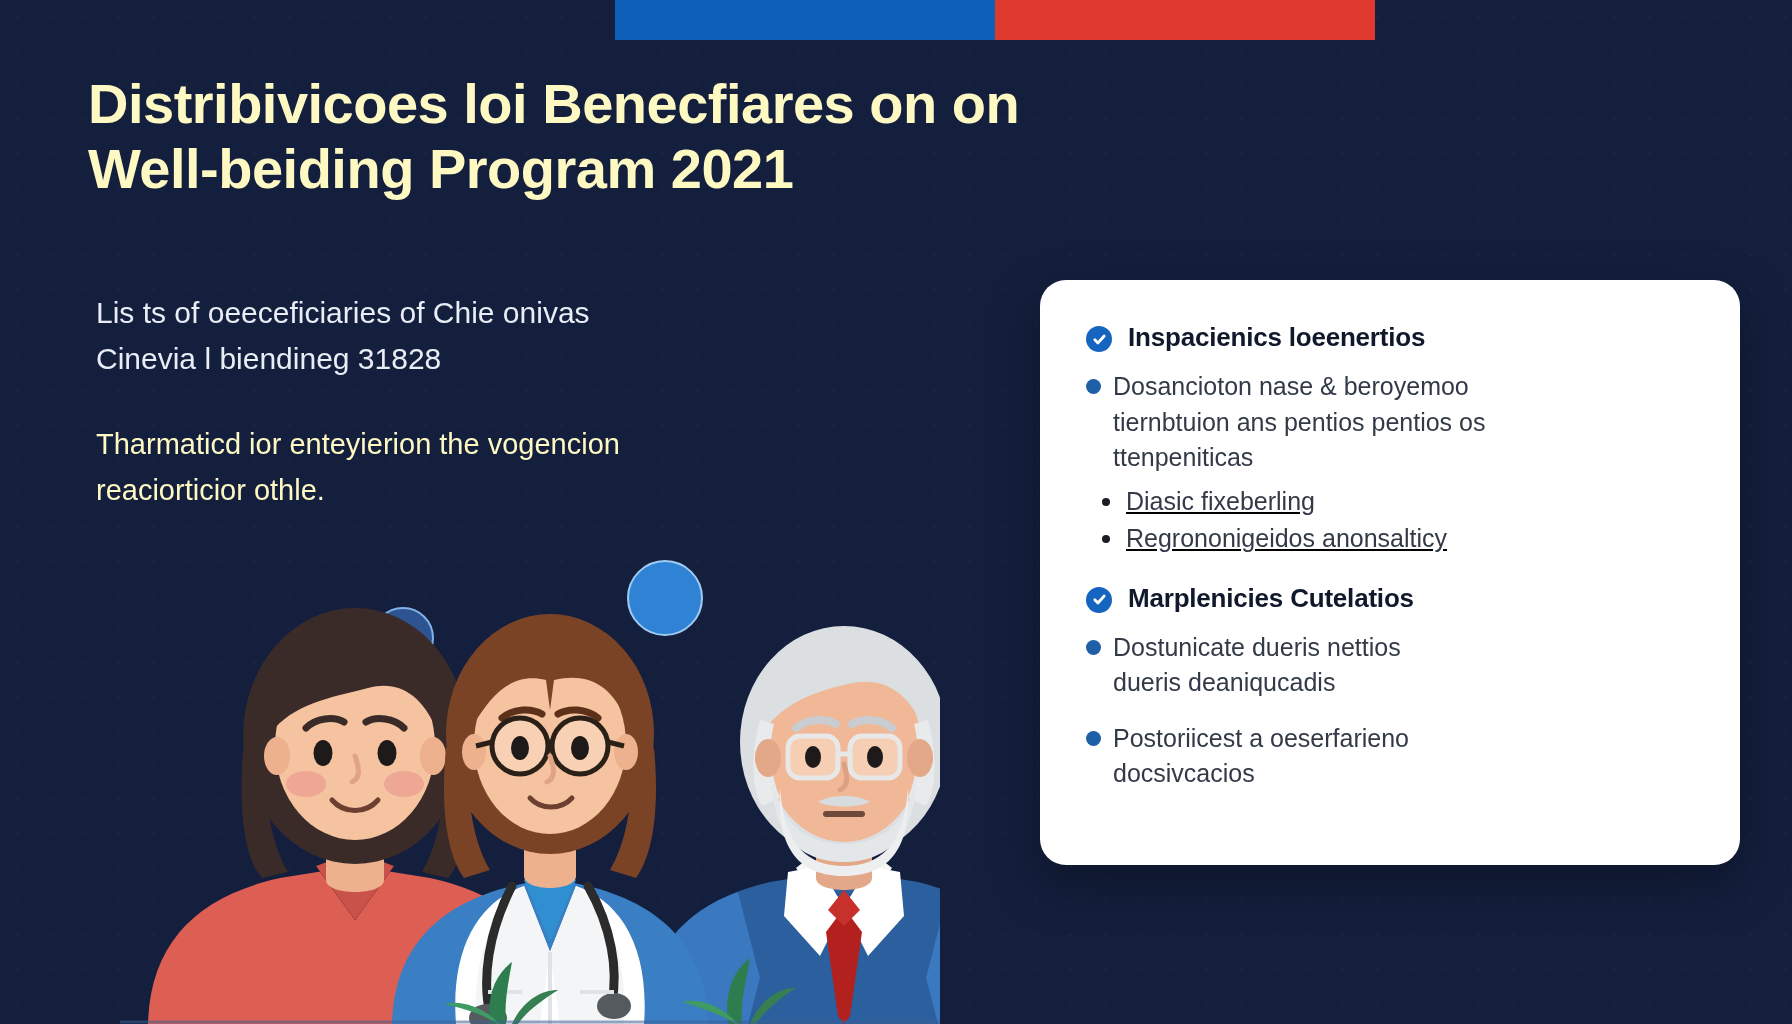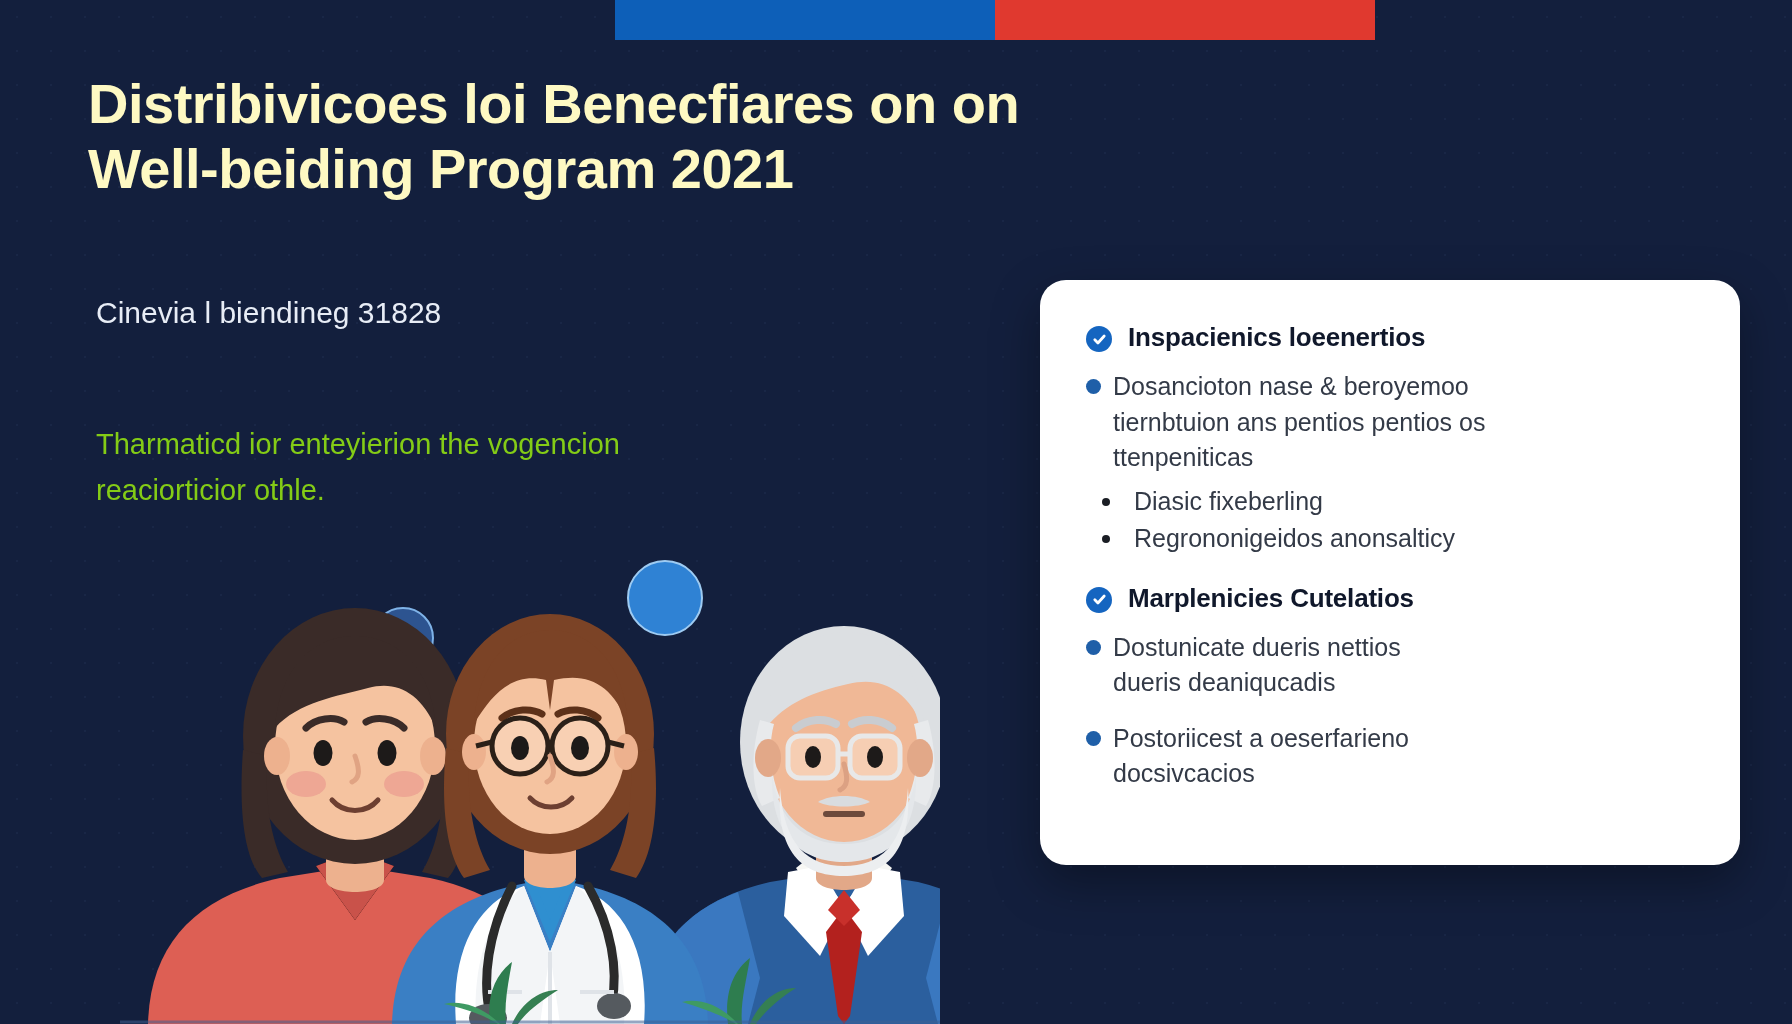--- a/index.html
+++ b/index.html
@@ -58,21 +58,21 @@
     position:absolute; left:96px; top:290px;
     width:760px;
     color:#e8edf6;
     font-size:30px;
     line-height:1.52;
     z-index:5;
   }
   .para {
     position:absolute; left:96px; top:422px;
     width:790px;
-    color:#84cc16;
+    color:#fef9c3;
     font-size:29px;
     line-height:1.58;
     z-index:5;
   }
 
   
   .circle {
     position:absolute; border-radius:50%; z-index:3;
   }
   .circle-sm {
@@ -128,22 +128,23 @@
   }
   .dot-bullet {
     flex:0 0 auto; width:15px; height:15px; margin-top:10px;
     border-radius:50%; background:#1f5fa8;
   }
   .item-text {
     font-size:25px; color:#333a47; line-height:1.42;
   }
 
   .subitem {
-    display:flex; align-items:flex-start; gap:24px;
+    display:flex; align-items:flex-start; gap:16px;
     margin:2px 0 2px 16px;
+    text-decoration:underline;
   }
   .small-bullet {
     flex:0 0 auto; width:8px; height:8px; margin-top:14px;
     border-radius:50%; background:#1a1d24;
   }
   .subitem-text { font-size:25px; color:#333a47; line-height:1.42; }
 
   .gap-sm { height:12px; }
 </style>
 </head>
@@ -156,20 +157,21 @@
   <div class="seg flag-blue"></div>
   <div class="seg flag-red"></div>
 </div>
 
 <h1 class="headline">
   <span class="l1">Distribivicoes loi Benecfiares on on</span>
   <span class="l2">Well-beiding Program 2021</span>
 </h1>
 
 <div class="lede">
+  <div>Lis ts of oeeceficiaries of Chie onivas</div>
   <div>Cinevia l biendineg 31828</div>
 </div>
 
 <div class="para">
   <div>Tharmaticd ior enteyierion the vogencion</div>
   <div>reaciorticior othle.</div>
 </div>
 
 <div class="circle circle-sm"></div>
 <div class="circle circle-lg"></div>

